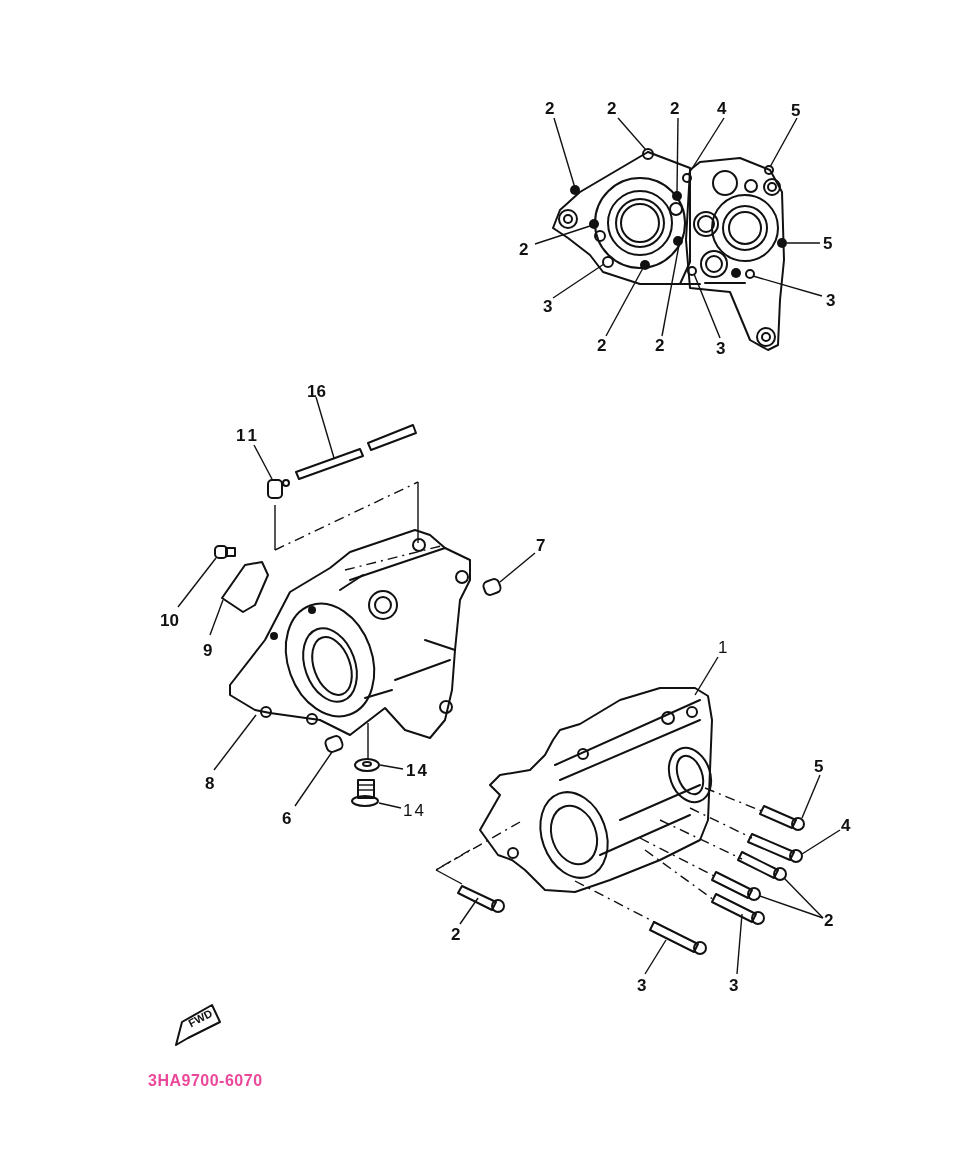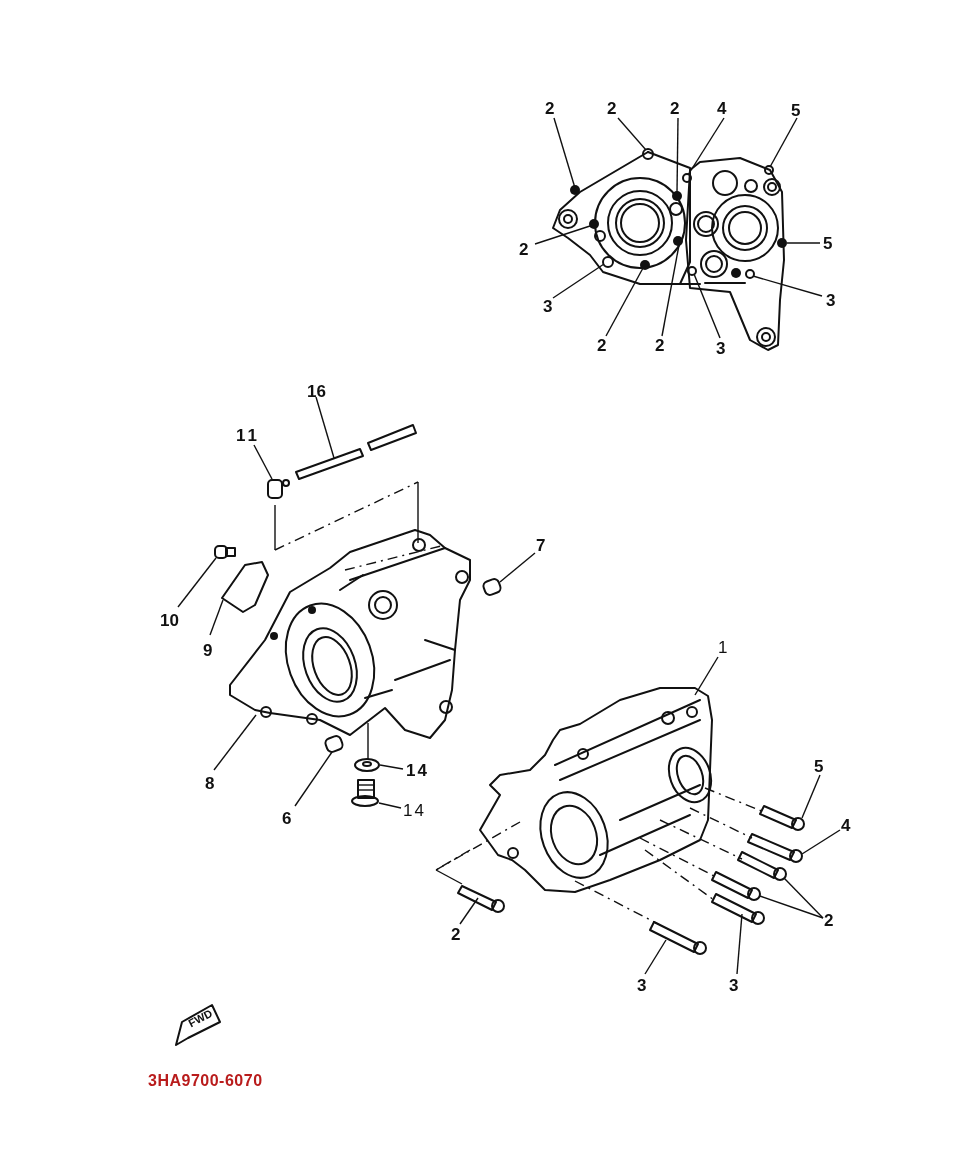--- a/index.html
+++ b/index.html
@@ -3,21 +3,21 @@
 <meta charset="utf-8">
 <style>
   html,body{margin:0;padding:0;background:#ffffff;}
   body{width:972px;height:1170px;position:relative;overflow:hidden;font-family:"Liberation Sans","DejaVu Sans",sans-serif;}
   svg{position:absolute;left:0;top:0;}
   .ln{stroke:#111;stroke-width:2;fill:none;stroke-linecap:round;stroke-linejoin:round;}
   .thin{stroke:#111;stroke-width:1.4;fill:none;}
   .dash{stroke:#111;stroke-width:1.4;fill:none;stroke-dasharray:10 5 2 5;}
   .fill{fill:#111;}
   .lbl{position:absolute;font-family:"Liberation Sans","DejaVu Sans",sans-serif;font-weight:bold;font-size:17px;color:#111;line-height:1;}
-  .code{position:absolute;left:148px;top:1072px;font-weight:bold;font-size:16px;letter-spacing:0.5px;color:#b91c1c;}
+  .code{position:absolute;left:148px;top:1072px;font-weight:bold;font-size:16px;letter-spacing:0.5px;color:#ec4899;}
 </style>
 </head>
 <body>
 
 <svg width="972" height="1170" viewBox="0 0 972 1170">
 
   <g>
 
     <path class="ln" d="M648,152 L580,192 L560,210 L553,228 L568,238 L590,255 L603,272 L640,284 L680,284"></path>
     <path class="ln" d="M648,152 L690,168 L690,262 L680,284"></path>

